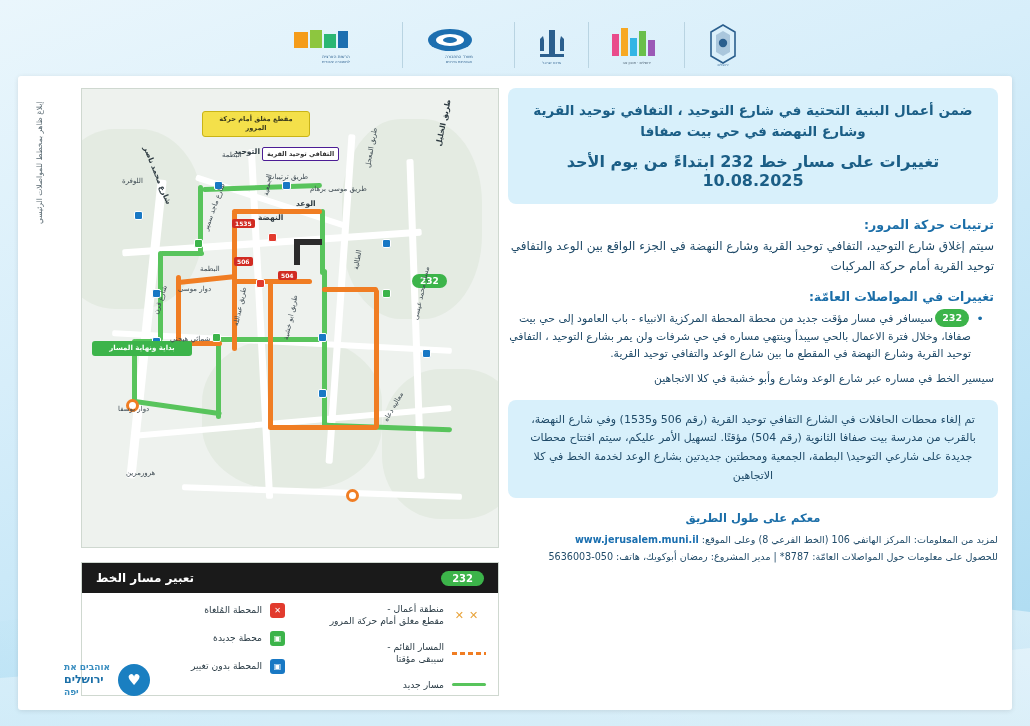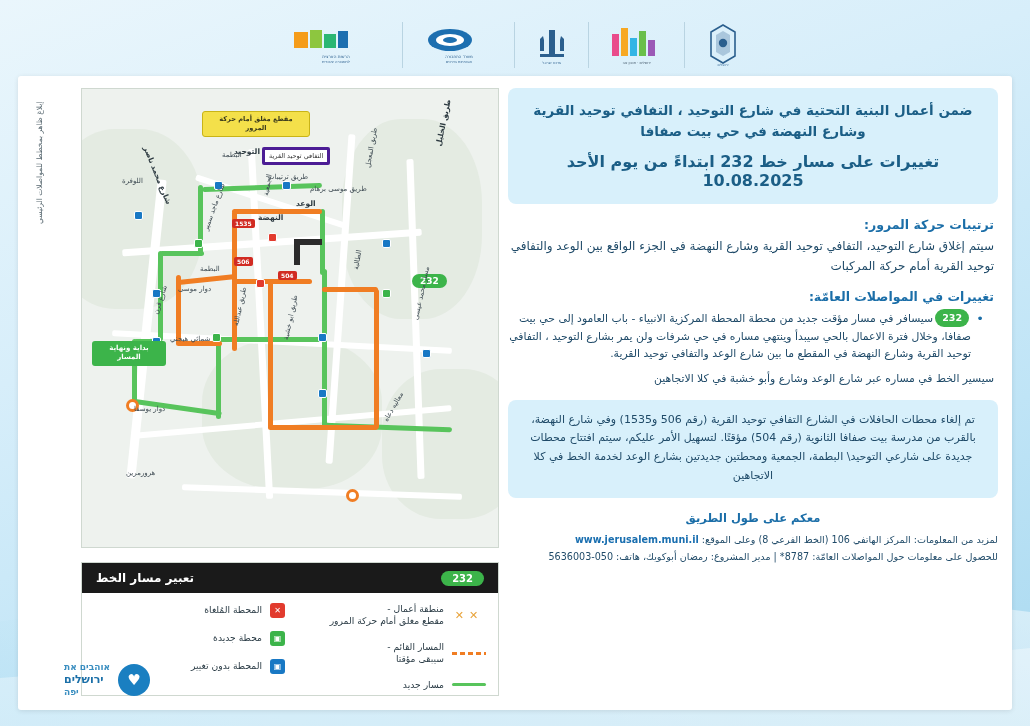--- a/index.html
+++ b/index.html
@@ -141,23 +141,23 @@
   }
   .rt-badge {
     position: absolute; background: #3cb44a; color: #fff; font-size: 9px;
     font-weight: bold; border-radius: 10px; padding: 2px 8px;
   }
   .sq-badge {
     position: absolute; background: #d12b22; color: #fff; font-size: 6px;
     font-weight: bold; border-radius: 2px; padding: 1px 3px;
   }
   .white-box {
-    position: absolute; background: #fff; border: 3px solid #4c1d95;
+    position: absolute; background: #fff; border: 1px solid #4c1d95;
     border-radius: 2px; font-size: 6.5px; color: #333; padding: 2px 4px;
-    direction: rtl; white-space: nowrap;
+    direction: rtl; white-space: nowrap; font-weight: bold;
   }
   .circ-mark {
     position: absolute; width: 13px; height: 13px; border-radius: 50%;
     border: 3px solid #f07d23; background: #fff;
   }
 
   
   .legend {
     position: absolute; left: 50px; top: 474px; width: 418px; height: 134px;
     border: 1px solid #cfd8d0; background: #fff;
@@ -334,36 +334,36 @@
       <div class="busicon" style="left:52px; top:122px;"></div>
       <div class="busicon" style="left:340px; top:260px;"></div>
 
       <div class="sq-badge" style="left:150px; top:130px;">1535</div>
       <div class="sq-badge" style="left:152px; top:168px;">506</div>
       <div class="sq-badge" style="left:196px; top:182px;">504</div>
       <div class="rt-badge" style="left:330px; top:185px;">232</div>
 
       <div class="cal-tag" style="left:120px; top:22px; width:108px;">مقطع مغلق أمام حركة المرور</div>
       <div class="white-box" style="left:180px; top:58px;">التفافي توحيد القرية</div>
-      <div class="grn-tag" style="left:10px; top:252px; width:74px;">بداية ونهاية المسار</div>
+      <div class="grn-tag" style="left:10px; top:252px; width:100px;">بداية ونهاية المسار</div>
 
       <div class="mlabel b" style="left:352px; top:56px; transform:rotate(-78deg); transform-origin:left top;">طريق الخليل</div>
       <div class="mlabel" style="left:282px; top:78px; transform:rotate(-80deg); transform-origin:left top;">طريق المعجل</div>
       <div class="mlabel b" style="left:152px; top:58px;">التوحيد</div>
       <div class="mlabel b" style="left:176px; top:124px;">النهضة</div>
       <div class="mlabel b" style="left:214px; top:110px;">الوعد</div>
       <div class="mlabel" style="left:270px; top:180px; transform:rotate(-80deg); transform-origin:left top;">الطالبة</div>
       <div class="mlabel" style="left:180px; top:106px; transform:rotate(-80deg); transform-origin:left top;">الجمعية</div>
       <div class="mlabel" style="left:140px; top:62px;">البطمة</div>
       <div class="mlabel" style="left:228px; top:96px;">طريق موسى برهام</div>
       <div class="mlabel" style="left:186px; top:84px;">طريق ترتيبات</div>
       <div class="mlabel b" style="left:68px; top:56px; transform:rotate(68deg); transform-origin:left top;">شارع محمد ناصر</div>
       <div class="mlabel" style="left:96px; top:196px;">دوار موسى</div>
       <div class="mlabel" style="left:88px; top:246px;">شمائي هيجني</div>
-      <div class="mlabel" style="left:52px; top:316px;">دوار يوسفا</div>
+      <div class="mlabel" style="left:36px; top:316px;">دوار يوسفا</div>
       <div class="mlabel" style="left:70px; top:224px; transform:rotate(-72deg); transform-origin:left top;">شارع قرن</div>
       <div class="mlabel" style="left:44px; top:380px;">هرورمرين</div>
       <div class="mlabel" style="left:200px; top:250px; transform:rotate(-78deg); transform-origin:left top;">طريق ابو خشبة</div>
       <div class="mlabel" style="left:300px; top:330px; transform:rotate(-60deg); transform-origin:left top;">معاليه دعاه</div>
       <div class="mlabel" style="left:120px; top:140px; transform:rotate(-70deg); transform-origin:left top;">شارع ماجد سمير</div>
       <div class="mlabel" style="left:150px; top:236px; transform:rotate(-78deg); transform-origin:left top;">طريق عبدالله</div>
       <div class="mlabel" style="left:330px; top:230px; transform:rotate(-78deg); transform-origin:left top;">مسار محمد عيسى</div>
       <div class="mlabel" style="left:40px; top:88px;">اللوفرة</div>
       <div class="mlabel" style="left:118px; top:176px;">البطمة</div>
     </div>

